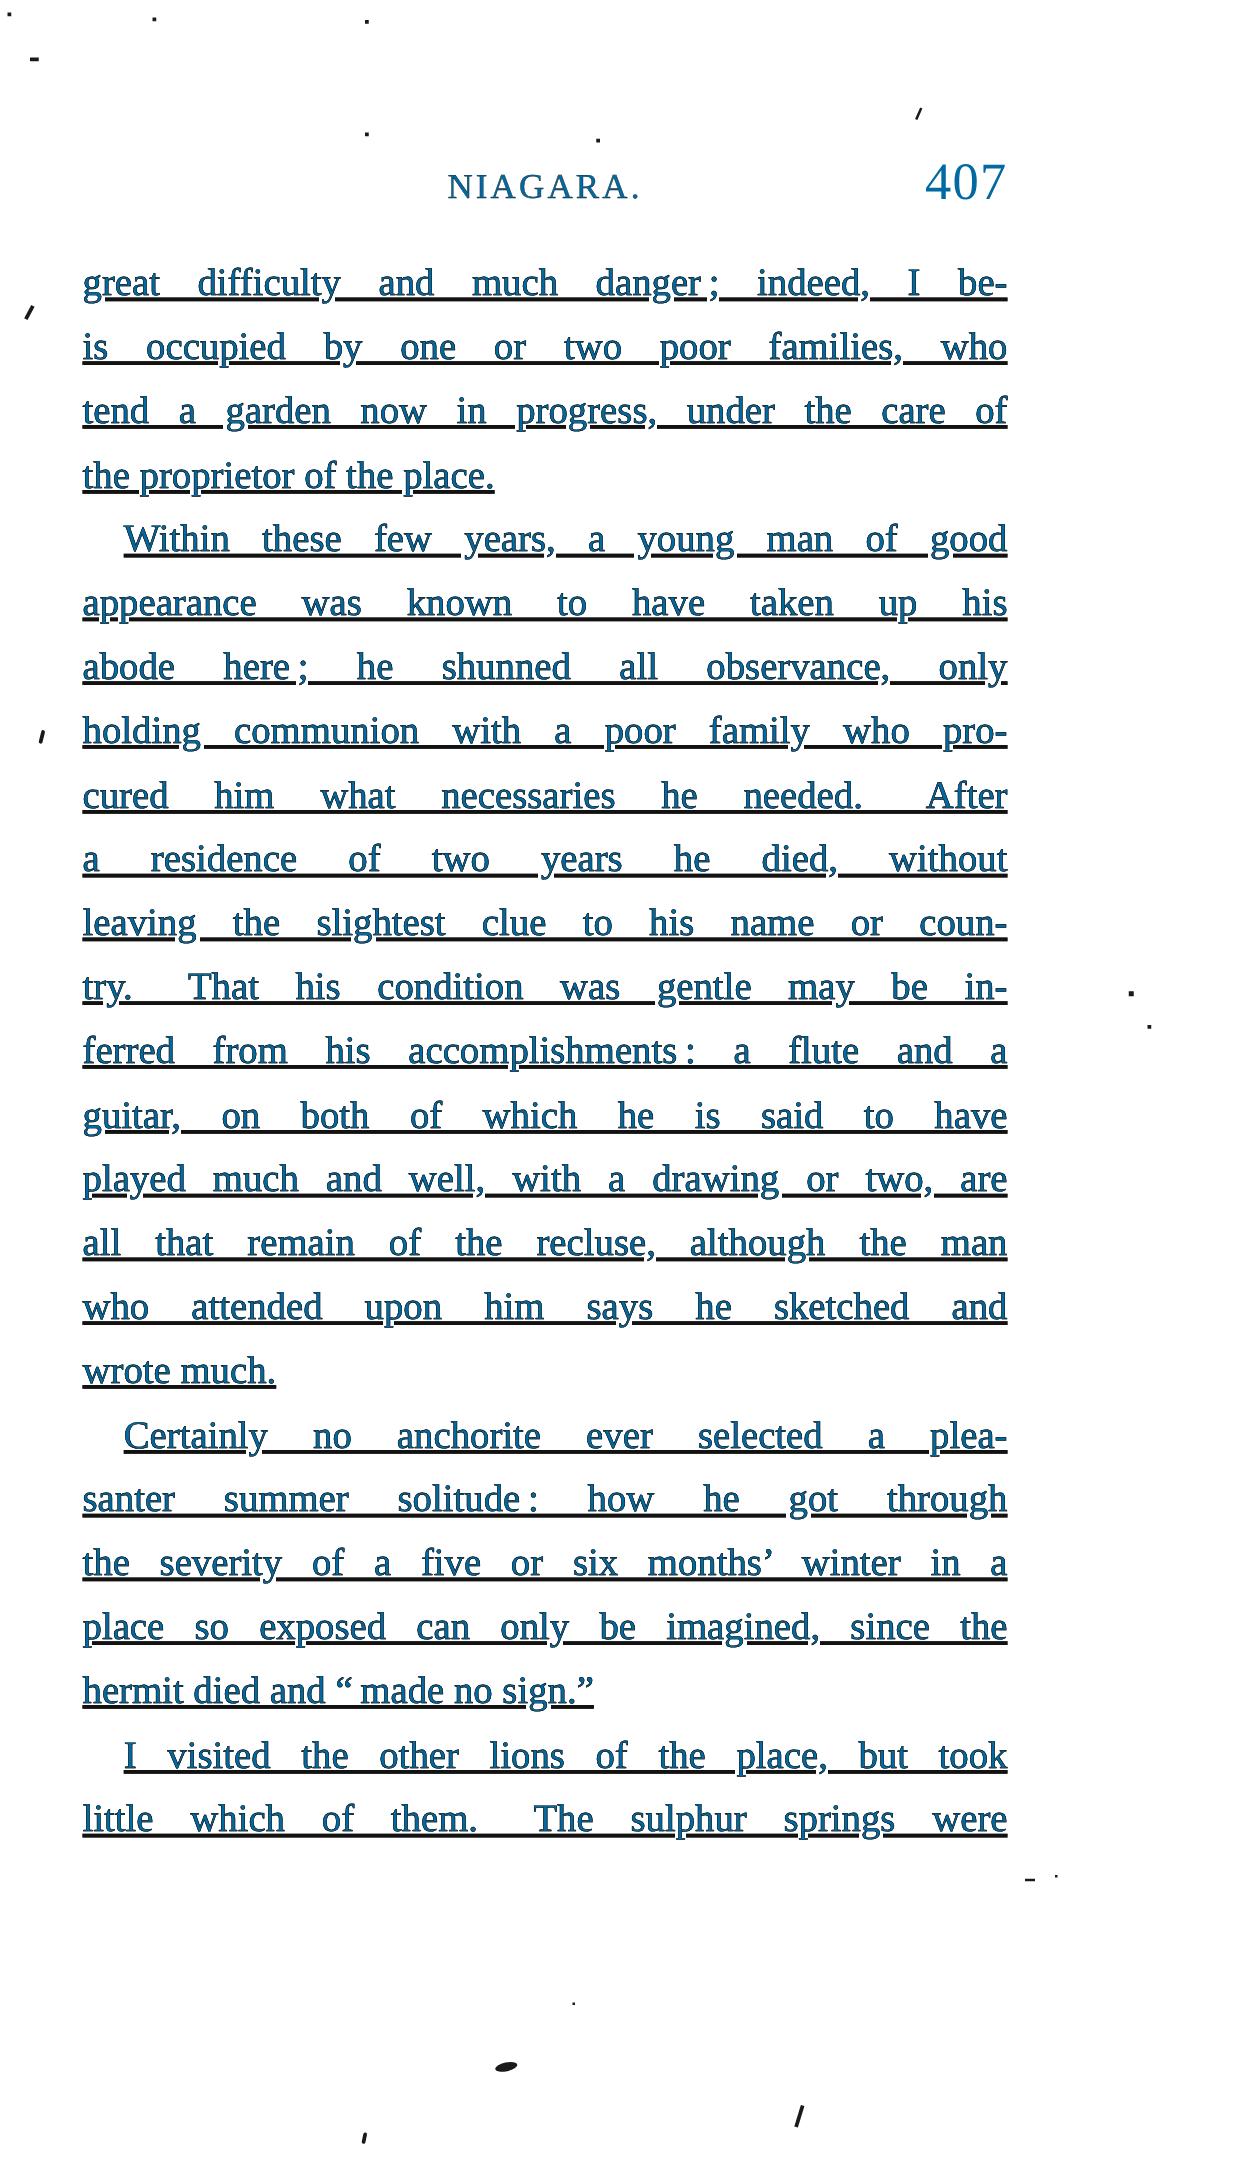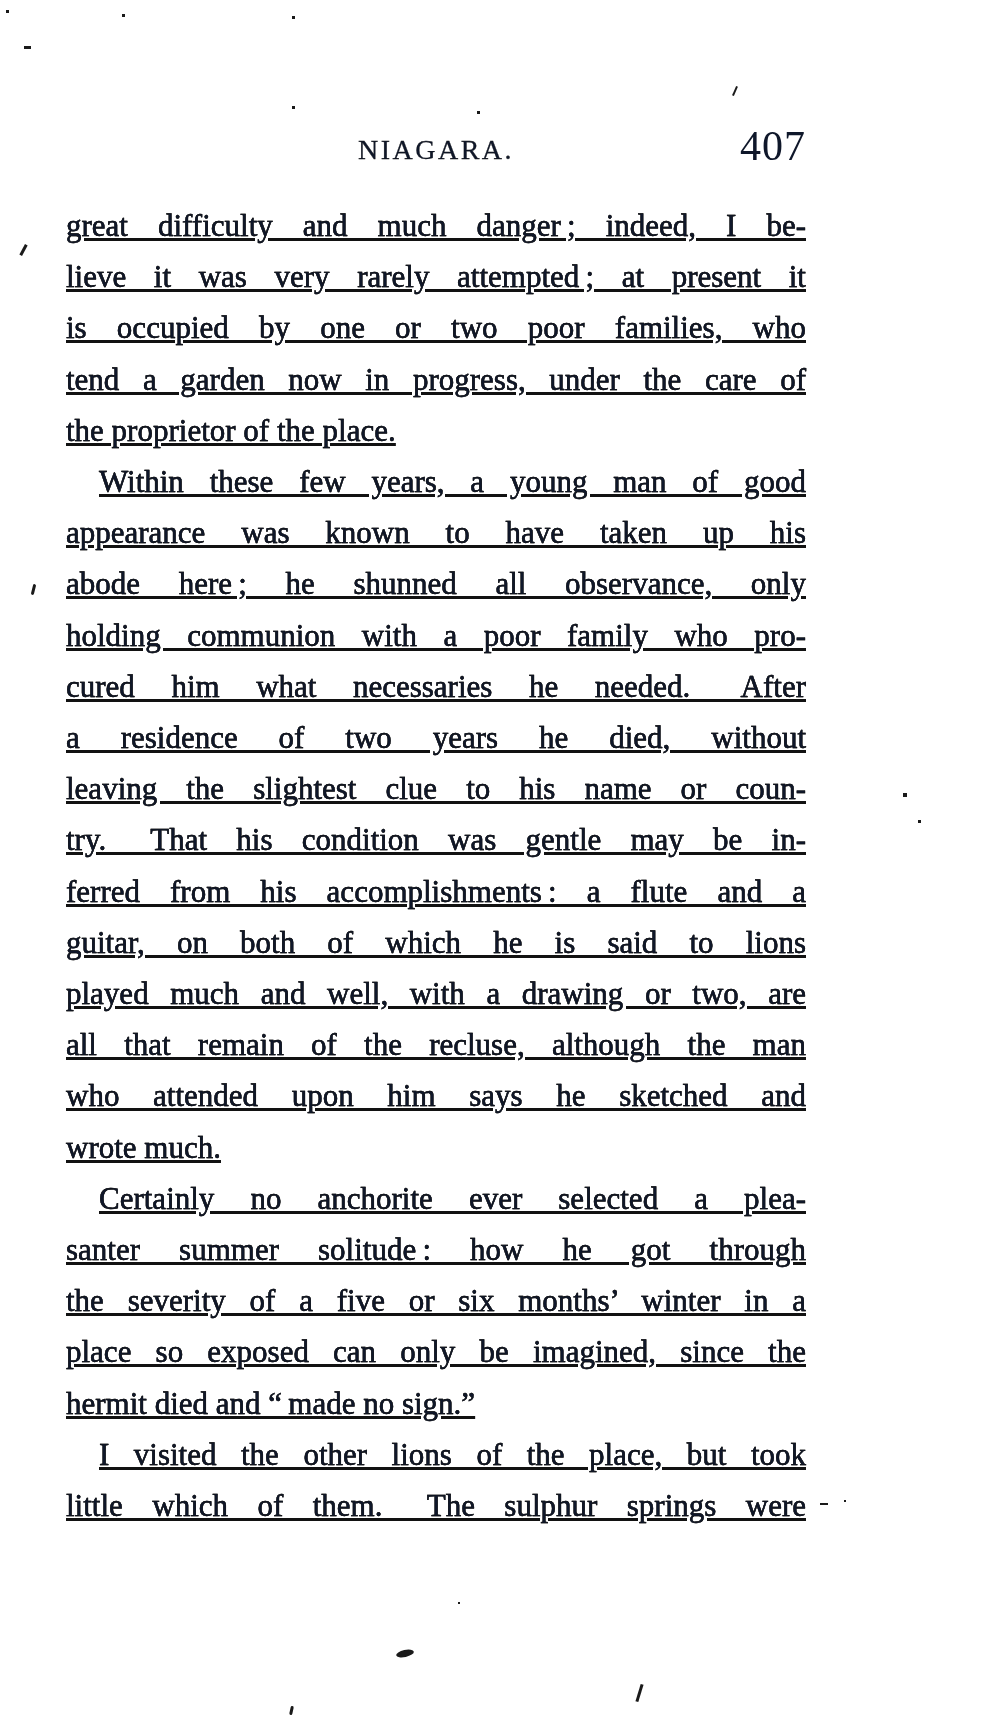--- a/index.html
+++ b/index.html
@@ -7,21 +7,21 @@
     padding: 0;
     background: #ffffff;
   }
   .page {
     position: relative;
     width: 1000px;
     height: 1733px;
     background: #ffffff;
     overflow: hidden;
     font-family: "Liberation Serif", "DejaVu Serif", serif;
-    color: #0f172a;
+    color: #0369a1;
   }
   
   .running-header {
     position: absolute;
     left: 66px;
     top: 126px;
     width: 740px;
     height: 48px;
   }
   .running-head {
@@ -77,34 +77,33 @@
 
 <div class="page">
 
   <div class="running-header">
     <div class="running-head">NIAGARA.</div>
     <div class="page-number">407</div>
   </div>
 
   <div class="text-block" id="text-block">
       <div class="text-line">great difficulty and much danger ; indeed, I be-</div>
-      <div class="text-line">lieve it was very rarely attempted ; at present it</div>
       <div class="text-line">is occupied by one or two poor families, who</div>
       <div class="text-line">tend a garden now in progress, under the care of</div>
       <div class="text-line no-just">the proprietor of the place.</div>
       <div class="text-line indent">Within these few years, a young man of good</div>
       <div class="text-line">appearance was known to have taken up his</div>
       <div class="text-line">abode here ; he shunned all observance, only</div>
       <div class="text-line">holding communion with a poor family who pro-</div>
       <div class="text-line">cured him what necessaries he needed.  After</div>
       <div class="text-line">a residence of two years he died, without</div>
       <div class="text-line">leaving the slightest clue to his name or coun-</div>
       <div class="text-line">try.  That his condition was gentle may be in-</div>
       <div class="text-line">ferred from his accomplishments : a flute and a</div>
-      <div class="text-line">guitar, on both of which he is said to lions</div>
+      <div class="text-line">guitar, on both of which he is said to have</div>
       <div class="text-line">played much and well, with a drawing or two, are</div>
       <div class="text-line">all that remain of the recluse, although the man</div>
       <div class="text-line">who attended upon him says he sketched and</div>
       <div class="text-line no-just">wrote much.</div>
       <div class="text-line indent">Certainly no anchorite ever selected a plea-</div>
       <div class="text-line">santer summer solitude : how he got through</div>
       <div class="text-line">the severity of a five or six months’ winter in a</div>
       <div class="text-line">place so exposed can only be imagined, since the</div>
       <div class="text-line no-just">hermit died and “ made no sign.”</div>
       <div class="text-line indent">I visited the other lions of the place, but took</div>

